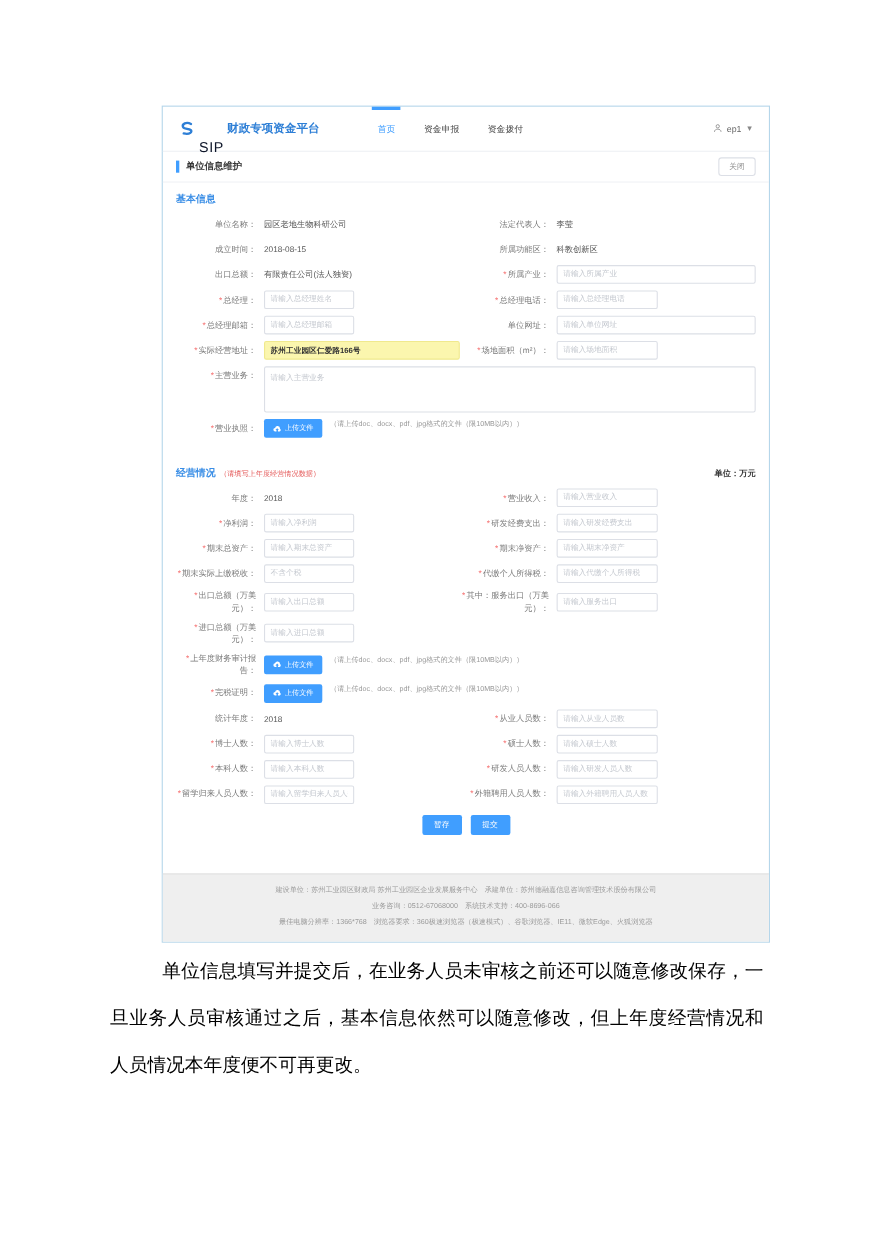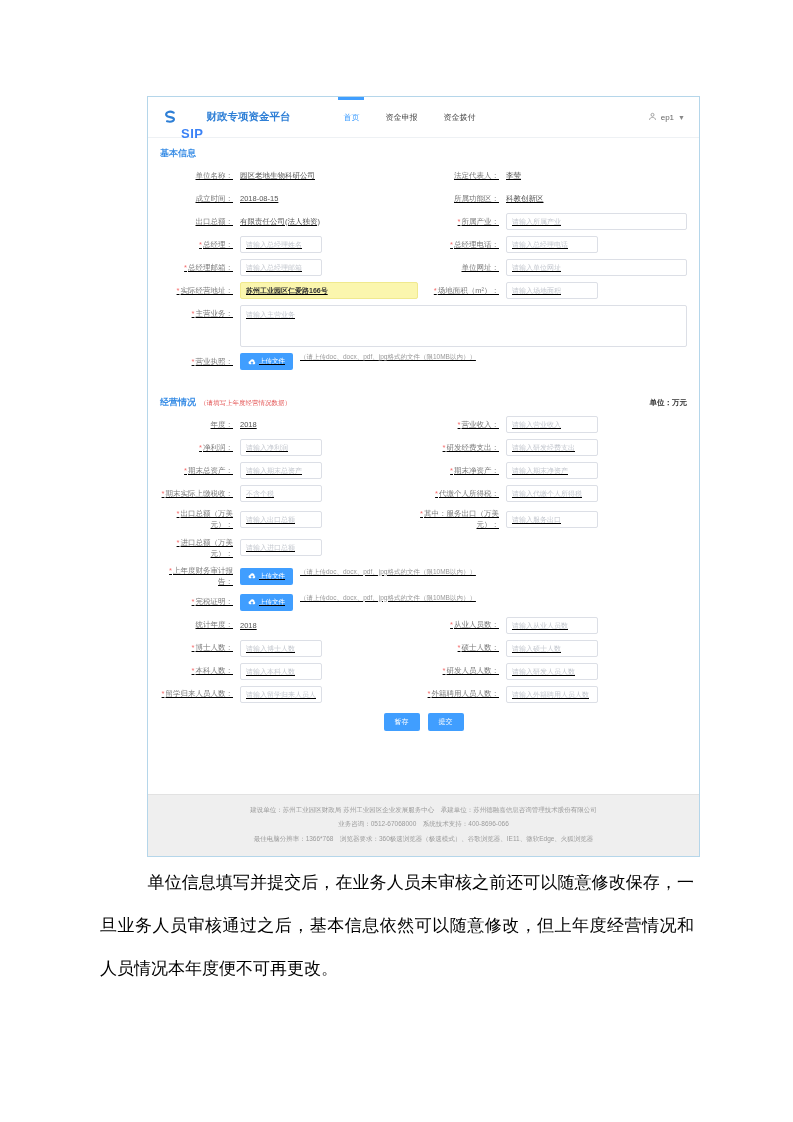--- a/index.html
+++ b/index.html
@@ -7,21 +7,21 @@
        font-family:"Liberation Sans","DejaVu Sans",sans-serif;}
 
   
   .screenshot{position:absolute;left:147px;top:96px;width:553px;height:761px;
     border:1px solid #b5d6ea;background:#fff;box-sizing:border-box;
     display:flex;flex-direction:column;}
 
   .app-header{height:40px;flex:none;display:flex;align-items:center;padding:0 14px;position:relative;}
   .logo{display:flex;align-items:center;}
   .logo-icon{display:flex;align-items:center;margin-right:3px;}
-  .logo-sip{color:#3b82f6;font-weight:bold;font-size:13px;letter-spacing:.5px;margin-top:32px;}
+  .logo-sip{color:#0f172a;font-weight:normal;font-size:13px;letter-spacing:.5px;margin-top:32px;}
   .logo-title{color:#2e7fd6;font-weight:bold;font-size:10.5px;margin-left:3px;}
   .nav{display:flex;margin-left:40px;height:100%;}
   .nav-item{position:relative;display:flex;align-items:center;padding:0 13px;font-size:8px;color:#444;cursor:pointer;}
   .nav-item.active{color:#409EFF;}
   .nav-item.active::before{content:"";position:absolute;top:0;left:50%;transform:translateX(-50%);
     width:26px;height:3px;background:#409EFF;}
   .user{margin-left:auto;display:flex;align-items:center;gap:4px;font-size:8px;color:#666;cursor:pointer;}
   .caret{font-size:7px;color:#888;}
   .hr{height:1px;background:#eef1f4;flex:none;}
 
@@ -30,21 +30,21 @@
   .title-text{font-size:8.5px;color:#333;font-weight:600;}
   .close-btn{margin-left:auto;font-size:7px;color:#8a8a8a;border:1px solid #dcdfe6;background:#fff;
     border-radius:3px;padding:2.5px 9px;cursor:pointer;}
 
   .form-area{flex:1;padding:1px 12px 4px;overflow:hidden;}
   .sec-head{display:flex;align-items:baseline;margin:8px 0 7px;}
   .sec-title{color:#3a8ee6;font-size:9px;font-weight:bold;}
   .sec-note{color:#e45656;font-size:6.5px;margin-left:4px;}
   .sec-unit{margin-left:auto;font-size:7.5px;color:#333;font-weight:bold;margin-top:20px;}
 
-  .frow{display:grid;grid-template-columns:80px 178px 88px 1fr;align-items:center;margin-bottom:6px;min-height:17px;text-decoration:underline;}
+  .frow{display:grid;grid-template-columns:80px 178px 88px 1fr;align-items:center;margin-bottom:6px;min-height:17px;}
   .frow.top{align-items:start;}
   .flabel{text-align:right;font-size:7.5px;color:#7a7a7a;padding-right:7px;line-height:1.5;}
   .frow.top .flabel{padding-top:3px;}
   .star{color:#f56c6c;margin-right:1px;}
   .fcell{display:flex;min-width:0;}
   .fcell.span{grid-column:2/5;}
   .value{font-size:7.5px;color:#555;}
   input.fi{height:17px;border:1px solid #dcdfe6;border-radius:2px;padding:0 5px;font-size:7px;color:#333;
     box-sizing:border-box;outline:none;background:#fff;font-family:inherit;}
   input.fi::placeholder{color:#c4c8cf;}
@@ -92,20 +92,25 @@
             <circle cx="12" cy="7.5" r="4" fill="none" stroke="#888" stroke-width="2"></circle>
             <path d="M4 21c0-4.5 4-6.5 8-6.5s8 2 8 6.5" fill="none" stroke="#888" stroke-width="2"></path>
           </svg>
       </span>
       <span>ep1</span>
       <span class="caret">▼</span>
     </div>
   </header>
   <div class="hr"></div>
 
+  <div class="titlebar">
+    <span class="title-mark"></span>
+    <span class="title-text">单位信息维护</span>
+    <button class="close-btn">关闭</button>
+  </div>
 
   <div class="form-area" id="form-area">
       <div class="sec-head">
         <span class="sec-title">基本信息</span>
       </div>
       <div class="frow">
         <div class="flabel">单位名称：</div>
         <div class="fcell">
           <span class="value">园区老地生物科研公司</span>
         </div>

